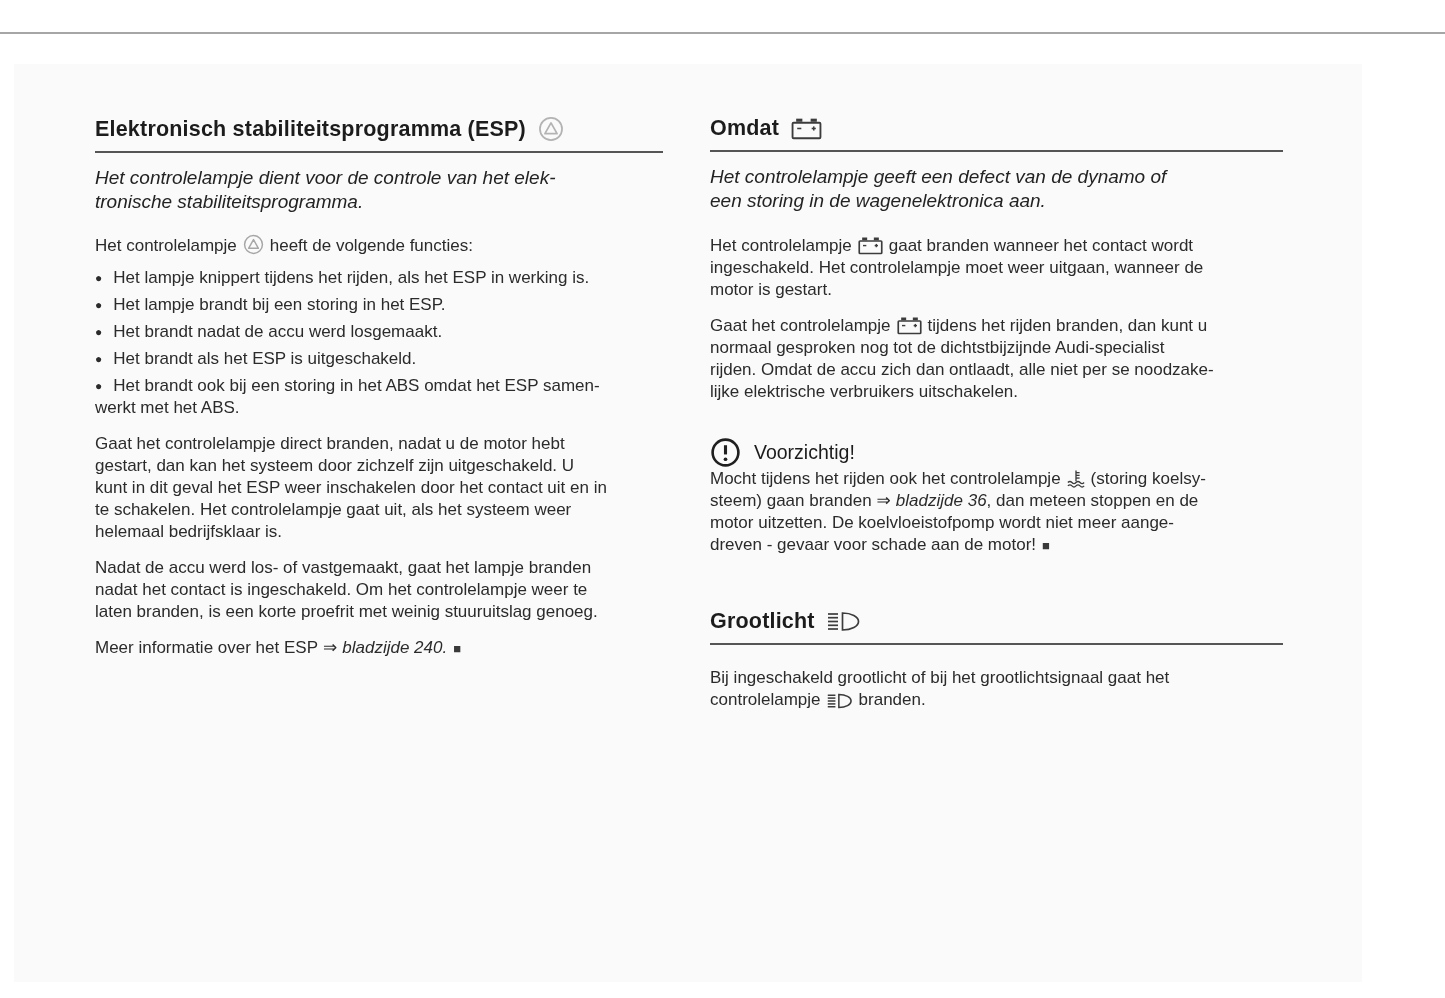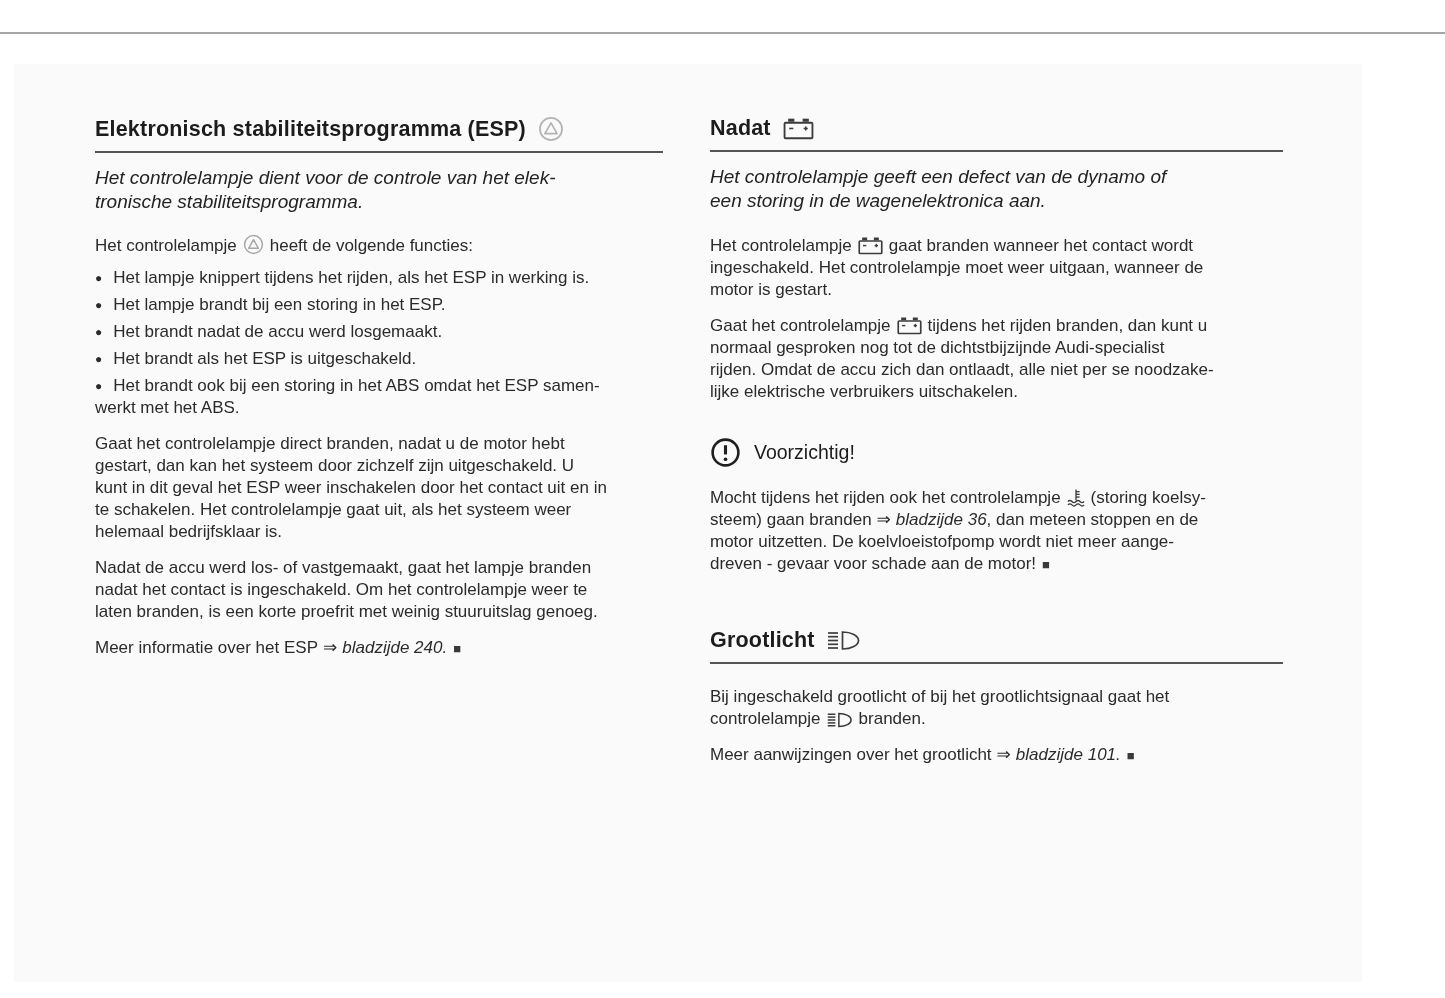--- a/index.html
+++ b/index.html
@@ -33,21 +33,21 @@
   .more{margin-top:14px;}
   .ref{font-style:italic;}
   .arrow{margin:0 5px;}
   .square{margin-left:6px;font-size:13px;color:#3a3a3a;}
 
   .inline-icon{display:inline-block;vertical-align:-4px;margin:0 6px;line-height:0;}
   .head-icon{display:inline-block;line-height:0;}
 
   .caution-head{display:flex;align-items:center;gap:13px;margin-top:34px;}
   .caution-title{font-size:19.5px;font-weight:normal;color:#1c1c1c;}
-  .caution-body{margin-top:19px;}
+  .caution-body{margin-top:0;}
   .grootlicht-heading{margin-top:52px;}
   .p-after-heading{margin-top:22px;}
 </style>
 </head>
 <body>
 
 <div class="top-rule"></div>
 
 <div class="page">
 
@@ -88,21 +88,21 @@
     <p class="body para">Nadat de accu werd los- of vastgemaakt, gaat het lampje branden
 nadat het contact is ingeschakeld. Om het controlelampje weer te
 laten branden, is een korte proefrit met weinig stuuruitslag genoeg.</p>
 
     <p class="body more"><span>Meer informatie over het ESP</span><span class="arrow">⇒</span><span class="ref">bladzijde 240.</span><span class="square">■</span></p>
   </div>
 
   <div class="col col-right">
 
     <div class="section-heading">
-      <span class="h-text">Nadat</span>
+      <span class="h-text">Omdat</span>
       <span class="head-icon">
         <svg width="31" height="22" viewBox="0 0 30 21" fill="none" stroke="#3c3c3c" stroke-width="1.8">
           <rect x="1.5" y="4.5" width="27" height="15" rx="1"></rect>
           <line x1="5" y1="2" x2="11" y2="2" stroke-width="3"></line>
           <line x1="19" y1="2" x2="25" y2="2" stroke-width="3"></line>
           <line x1="6" y1="10" x2="10" y2="10" stroke-width="1.5"></line>
           <line x1="20" y1="10" x2="24" y2="10" stroke-width="1.5"></line>
           <line x1="22" y1="8" x2="22" y2="12" stroke-width="1.5"></line>
         </svg>
       </span>
@@ -174,15 +174,14 @@
     <p class="body p-after-heading"><span>Bij ingeschakeld grootlicht of bij het grootlichtsignaal gaat het
 controlelampje</span><span class="inline-icon"><svg width="26" height="16" viewBox="0 0 34 20" fill="none" stroke="#3c3c3c" stroke-width="2">
             <path d="M15.5 1.5 C24.5 1.5 31.5 5.2 31.5 10 C31.5 14.8 24.5 18.5 15.5 18.5 Z"></path>
             <line x1="1" y1="2.5" x2="11" y2="2.5"></line>
             <line x1="1" y1="6.2" x2="11" y2="6.2"></line>
             <line x1="1" y1="10" x2="11" y2="10"></line>
             <line x1="1" y1="13.8" x2="11" y2="13.8"></line>
             <line x1="1" y1="17.5" x2="11" y2="17.5"></line>
           </svg></span><span>branden.</span></p>
 
-    <p class="body more"><span>Meer aanwijzingen over het grootlicht</span><span class="arrow">⇒</span><span class="ref">bladzijde 101.</span><span class="square">■</span></p>
   </div>
 </div>
 
 </body></html>

